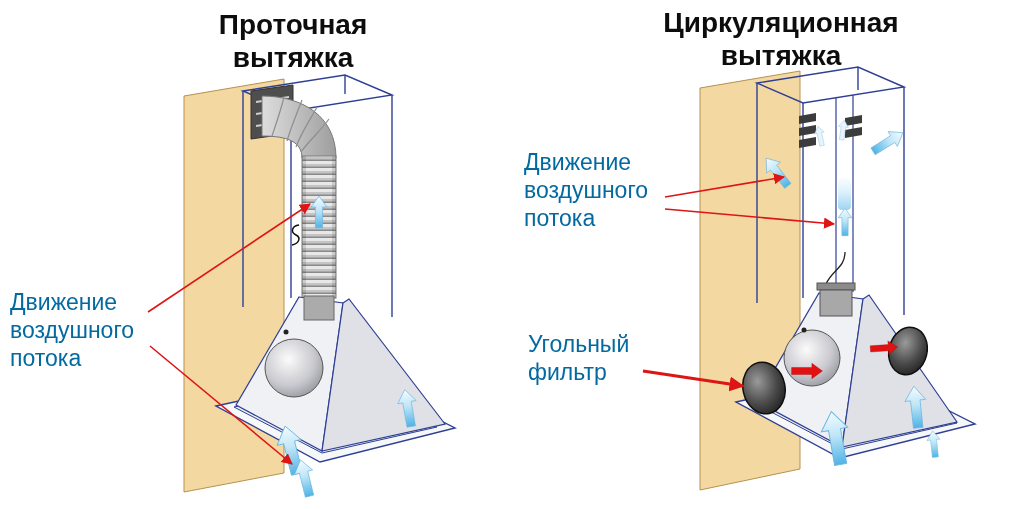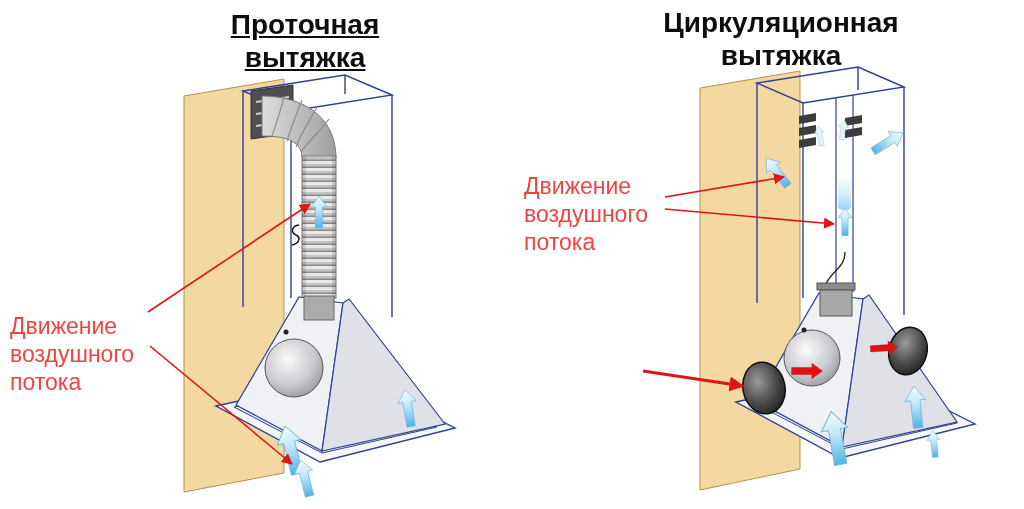--- a/index.html
+++ b/index.html
@@ -2,22 +2,22 @@
 <html><head>
 <meta charset="utf-8">
 <style>
   html,body{margin:0;padding:0;background:#ffffff;}
   #stage{position:relative;width:1024px;height:509px;background:#ffffff;overflow:hidden;
          font-family:"Liberation Sans", sans-serif;color:#0d0d0d;}
   #diagram-canvas{position:absolute;left:0;top:0;width:1024px;height:509px;}
   .title{position:absolute;font-weight:700;font-size:28px;line-height:1.18;text-align:center;
          white-space:pre-line;color:#0d0d0d;}
   .label{position:absolute;font-weight:400;font-size:23px;line-height:1.22;text-align:left;
-         white-space:pre-line;color:#ef4444;margin-top:24px;}
-  #title-left{left:178px;top:8px;width:254px;text-decoration:underline;}
+         white-space:pre-line;color:#0369a1;}
+  #title-left{left:166px;top:8px;width:254px;}
   #title-right{left:624px;top:6px;width:314px;}
   #label-left-airflow{left:10px;top:288px;width:170px;}
   #label-right-airflow{left:524px;top:148px;width:160px;}
   #label-right-filter{left:528px;top:330px;width:150px;}
 </style>
 </head>
 <body>
 
 <div id="stage">
 
@@ -176,14 +176,16 @@
 вытяжка</div>
   <div id="title-right" class="title">Циркуляционная
 вытяжка</div>
 
   <div id="label-left-airflow" class="label">Движение
 воздушного
 потока</div>
   <div id="label-right-airflow" class="label">Движение
 воздушного
 потока</div>
+  <div id="label-right-filter" class="label">Угольный
+фильтр</div>
 
 </div>
 
 </body></html>

